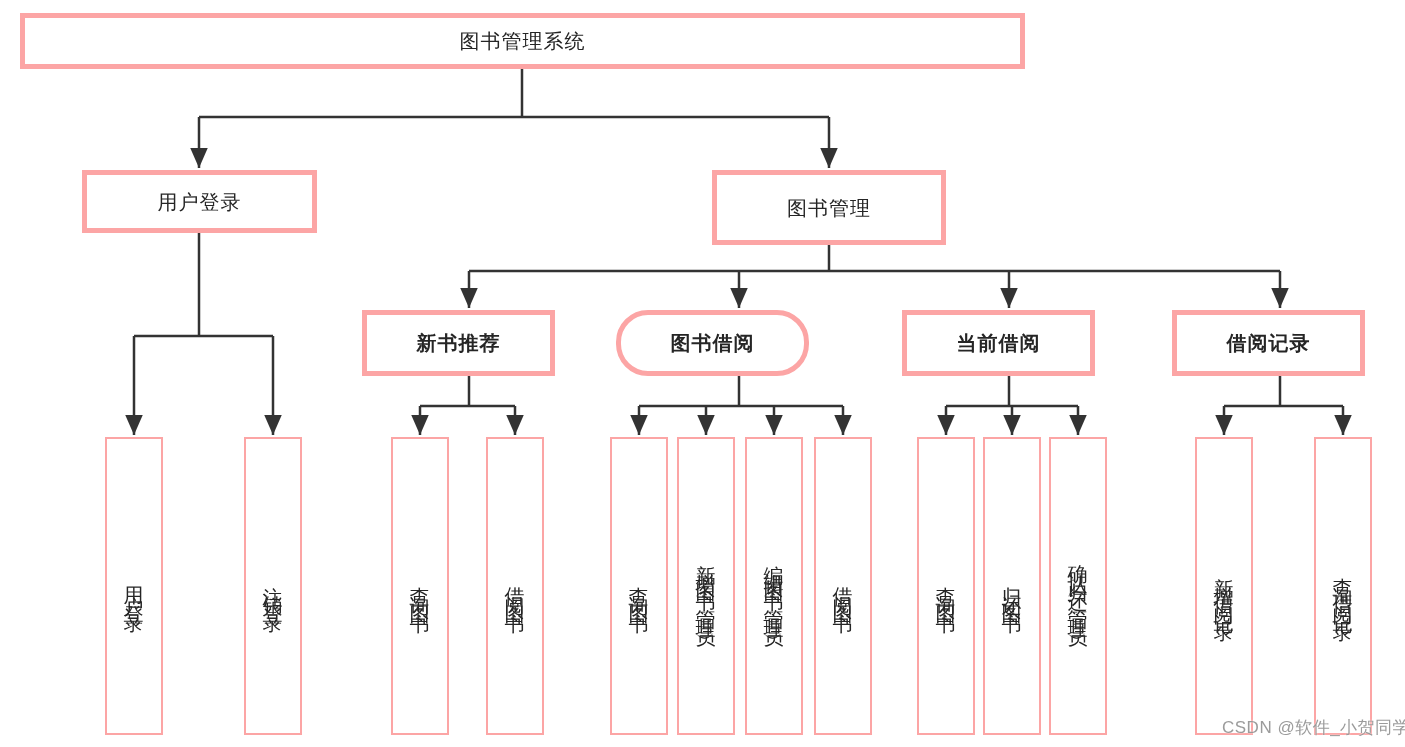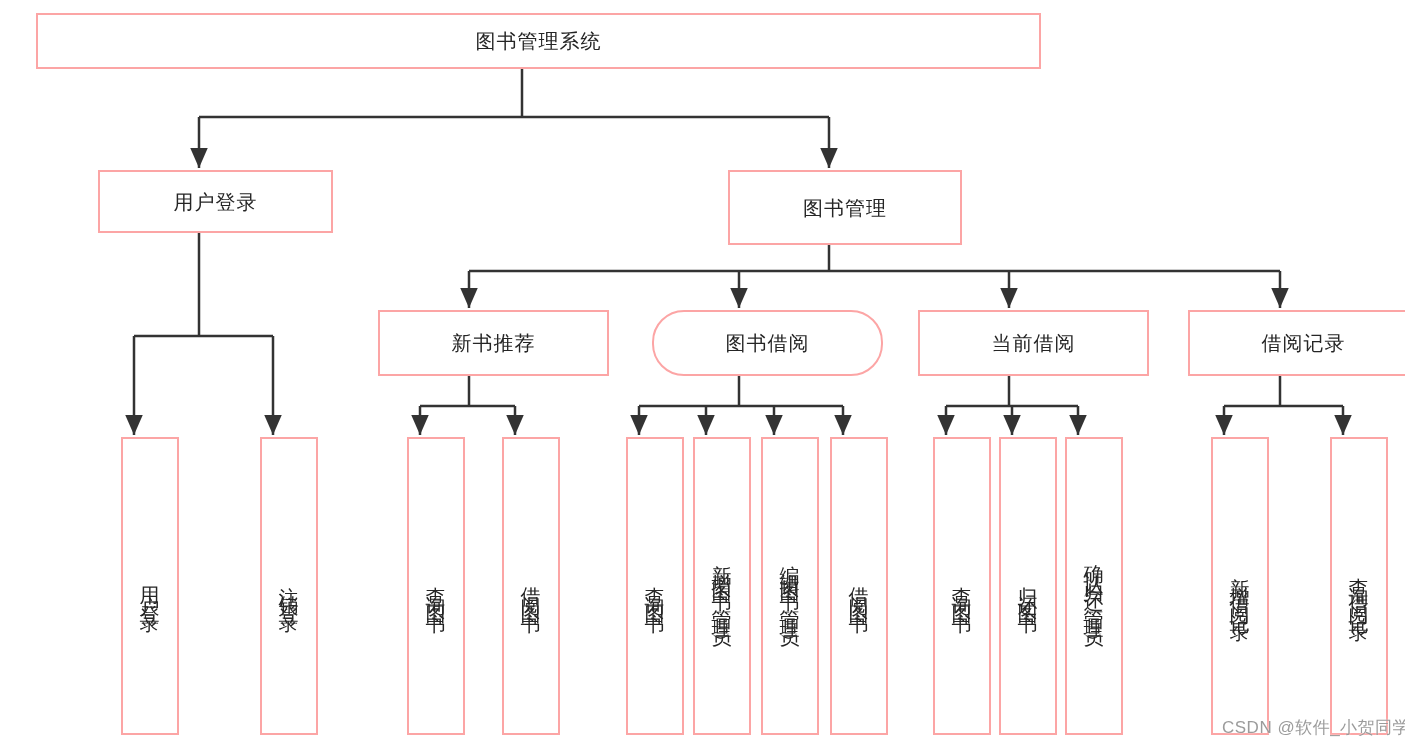--- a/index.html
+++ b/index.html
@@ -13,45 +13,44 @@
   }
   .connectors {
     position: absolute;
     left: 0; top: 0;
     width: 1405px; height: 747px;
     pointer-events: none;
   }
   .node {
     position: absolute;
     box-sizing: border-box;
-    border: 2px solid #fca5a5;
+    border: 5px solid #fca5a5;
     background: #ffffff;
     display: flex;
     align-items: center;
     justify-content: center;
     color: #252525;
     font-size: 20px;
     letter-spacing: 1px;
     text-align: center;
     line-height: 1.2;
-    margin-left: 16px;
   }
   .leaf {
     writing-mode: vertical-rl;
     text-orientation: mixed;
     letter-spacing: 9px;
     border-width: 2.5px;
     font-size: 20px;
     padding-top: 6px;
   }
   .root-box   { left: 20px;  top: 13px;  width: 1005px; height: 56px; }
   .l2-a       { left: 82px;  top: 170px; width: 235px;  height: 63px; }
   .l2-b       { left: 712px; top: 170px; width: 234px;  height: 75px; }
-  .l3         { top: 310px;  width: 231px; height: 66px; }
-  .l3-a { left: 362px; }  .l3-b { left: 636px; border-radius: 32px; }
+  .l3         { top: 310px;  width: 193px; height: 66px; font-weight: bold; }
+  .l3-a { left: 362px; }  .l3-b { left: 616px; border-radius: 32px; }
   .l3-c { left: 902px; }  .l3-d { left: 1172px; }
   .leaf       { top: 437px; width: 58px; height: 298px; }
   .lf-1  { left: 105px; }  .lf-2  { left: 244px; }
   .lf-3  { left: 391px; }  .lf-4  { left: 486px; }
   .lf-5  { left: 610px; }  .lf-6  { left: 677px; }
   .lf-7  { left: 745px; }  .lf-8  { left: 814px; }
   .lf-9  { left: 917px; }  .lf-10 { left: 983px; }
   .lf-11 { left: 1049px; } .lf-12 { left: 1195px; }
   .lf-13 { left: 1314px; }
   .watermark {

